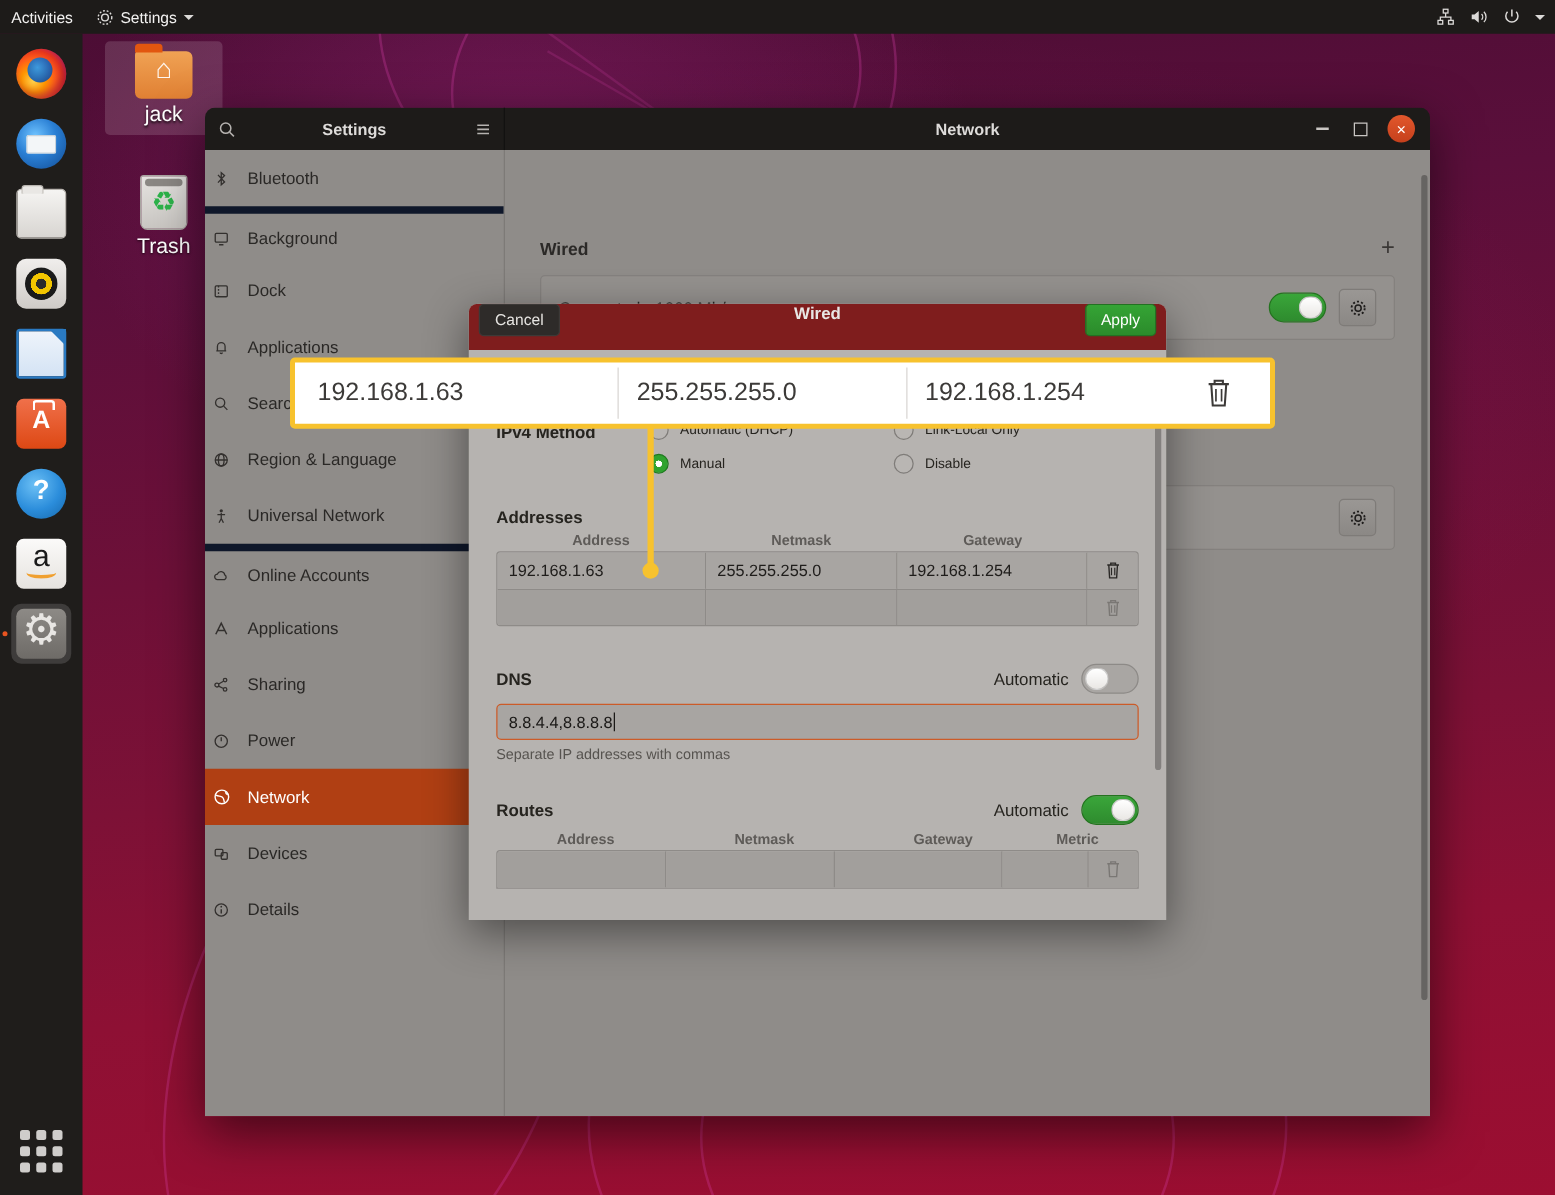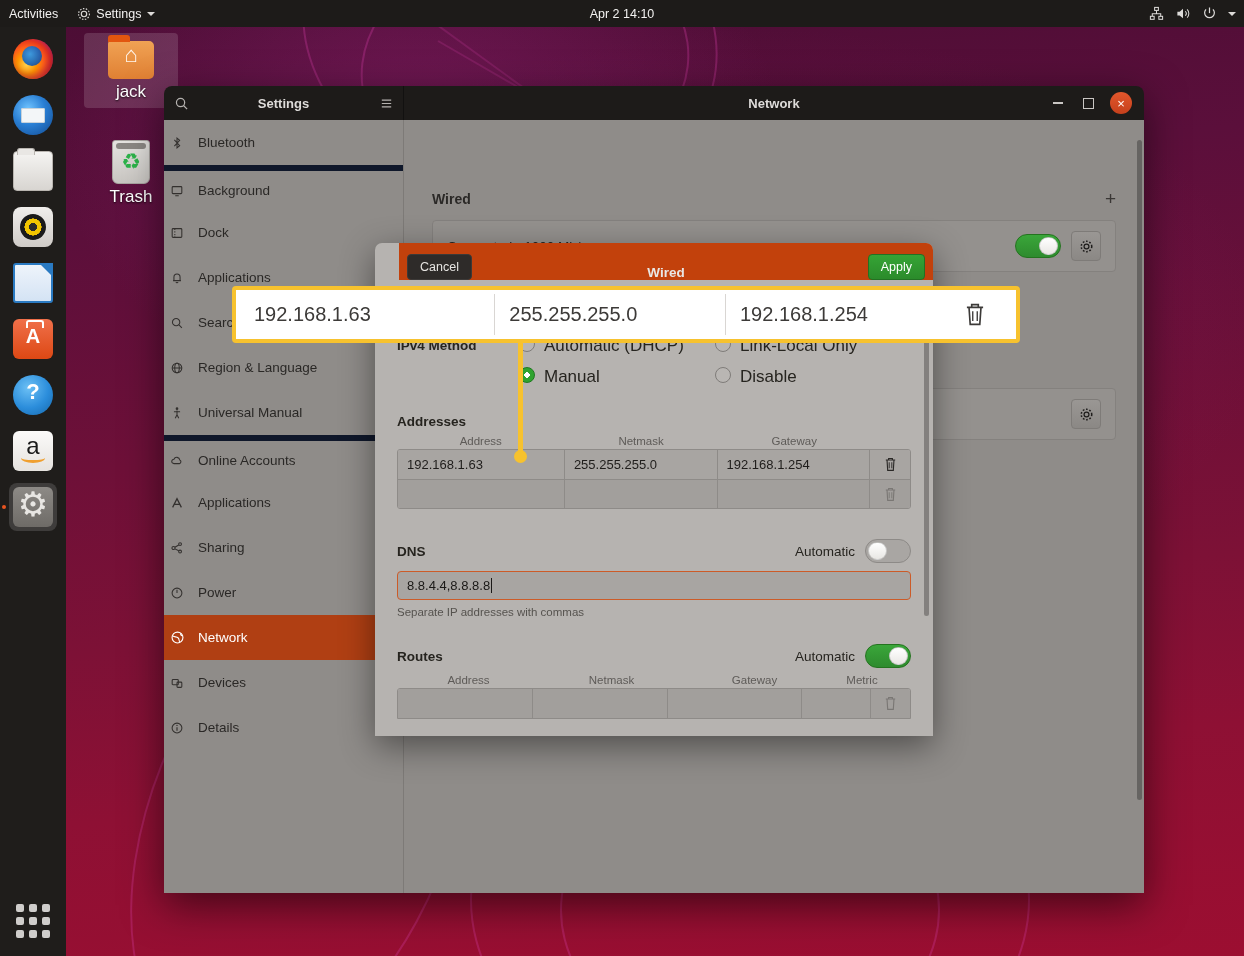--- a/index.html
+++ b/index.html
@@ -280,55 +280,55 @@
   }
 
   
   #wired-dialog {
     position: absolute; left: 375px; top: 243px; width: 558px; height: 493px;
     background: #b6b3b0; border-radius: 7px 7px 0 0; overflow: hidden;
     box-shadow: 0 10px 34px rgba(0,0,0,0.45); z-index: 30;
     display: flex; flex-direction: column;
   }
   #dlg-header {
-    height: 37px; background: #c2410c; display: flex; align-items: flex-end;
-    padding: 0 8px; flex: none; position: relative; margin-left: 24px;
+    height: 37px; background: #7f1d1d; display: flex; align-items: flex-start;
+    padding: 0 8px; flex: none; position: relative;
   }
   #dlg-header .title {
     position: absolute; left:0; right:0; text-align:center; color:#e8e6e4;
     font-size: 13.5px; font-weight: bold;
   }
   .dlg-btn {
     height: 26px; padding: 0 12px; border-radius: 4px; font-size: 12.5px;
     display: flex; align-items: center; z-index: 2;
   }
   #btn-cancel { background: #2e2b29; border: 1px solid #3c3937; color: #e6e4e1; }
   #btn-apply {
     margin-left: auto; background: linear-gradient(180deg,#35a435 0%,#2b8b2b 100%);
     border: 1px solid #237123; color: #fff;
   }
   #dlg-body { flex: 1; padding: 14px 22px 0; overflow: hidden; position: relative; }
 
   .row-method { display: flex; margin-top: 42px; }
   .method-label { width: 122px; font-size: 13.5px; font-weight: bold; color: #26241f; padding-top: 2px; }
   .radio-grid { flex: 1; display: grid; grid-template-columns: 1fr 1fr; row-gap: 11px; }
-  .radio { display: flex; gap: 9px; font-size: 17px; color: #26241f; }
+  .radio { display: flex; align-items: center; gap: 9px; font-size: 11px; color: #26241f; }
   .radio .dot {
     width: 16px; height: 16px; border-radius: 50%;
     border: 1px solid #7f7c79; background: #b9b6b3; flex: none; position: relative;
   }
   .radio.checked .dot {
     background: radial-gradient(circle at 50% 50%, #ffffff 0 26%, #2fa32f 27% 100%);
     border-color: #1f7a1f;
   }
 
   .sec-title { font-size: 13.5px; font-weight: bold; color: #26241f; }
   #addresses-title { margin-top: 27px; }
   .col-heads {
-    display: flex; margin-top: 6px; font-size: 11.5px; color: #5e5b58;
+    display: flex; margin-top: 6px; font-size: 11.5px; color: #5e5b58; font-weight: bold;
   }
   .col-heads span { text-align: center; }
   .addr-table { margin-top: 2px; border: 1px solid #8e8b88; border-radius: 3px; overflow: hidden; }
   .addr-row { display: flex; height: 29px; align-items: stretch; }
   .addr-row + .addr-row { border-top: 1px solid #8e8b88; }
   .addr-cell {
     border-right: 1px solid #8e8b88; display: flex; align-items: center;
     padding: 0 9px; font-size: 13px; color: #1f1d1b; background: #a8a5a2;
   }
   .addr-row.empty .addr-cell { background: #a29f9c; }
@@ -446,21 +446,20 @@
 <div id="topbar">
   <span class="activities">Activities</span>
   <span class="appmenu">
     <svg width="14" height="14" viewBox="0 0 16 16">
       <circle cx="8" cy="8" r="3.1" fill="none" stroke="#dcdad8" stroke-width="1.3"></circle>
       <circle cx="8" cy="8" r="6.2" fill="none" stroke="#dcdad8" stroke-width="1.3" stroke-dasharray="1.7 1.7"></circle>
     </svg>
     <span>Settings</span>
     <span class="caret-dn"></span>
   </span>
-  <span class="clock">Apr 2 14:10</span>
   <span class="tray">
     <svg width="15" height="15" viewBox="0 0 16 16">
       <rect x="6" y="1.5" width="4" height="3.2" fill="none" stroke="#dcdad8" stroke-width="1.1"></rect>
       <rect x="1.5" y="11" width="4" height="3.2" fill="none" stroke="#dcdad8" stroke-width="1.1"></rect>
       <rect x="10.5" y="11" width="4" height="3.2" fill="none" stroke="#dcdad8" stroke-width="1.1"></rect>
       <path d="M8 4.7v3.6M3.5 11V8.3h9V11" fill="none" stroke="#dcdad8" stroke-width="1.1"></path>
     </svg>
     <svg width="16" height="15" viewBox="0 0 16 16">
       <path d="M2 6h2.4L8 3v10L4.4 10H2z" fill="#dcdad8"></path>
       <path d="M10.4 5.6a3.4 3.4 0 010 4.8M12.4 3.6a6.2 6.2 0 010 8.8" fill="none" stroke="#dcdad8" stroke-width="1.1"></path>
@@ -556,21 +555,21 @@
         </span>
         <span>Region &amp; Language</span>
       </div>
       <div class="side-item">
         <span class="sicon">
           <svg width="14" height="14" viewBox="0 0 16 16">
               <circle cx="8" cy="3" r="1.5" fill="#33302e"></circle>
               <path d="M8 5v5M4.5 6.5h7M8 10l-2 4M8 10l2 4" stroke="#33302e" stroke-width="1.2" fill="none"></path>
             </svg>
         </span>
-        <span>Universal Manual</span>
+        <span>Universal Network</span>
       </div>
       <div class="side-item sep">
         <span class="sicon">
           <svg width="14" height="14" viewBox="0 0 16 16">
               <path d="M4.5 11a2.5 2.5 0 010-5 3.5 3.5 0 016.7.8A2.3 2.3 0 0111 11z" fill="none" stroke="#33302e" stroke-width="1.2"></path>
             </svg>
         </span>
         <span>Online Accounts</span>
       </div>
       <div class="side-item">

